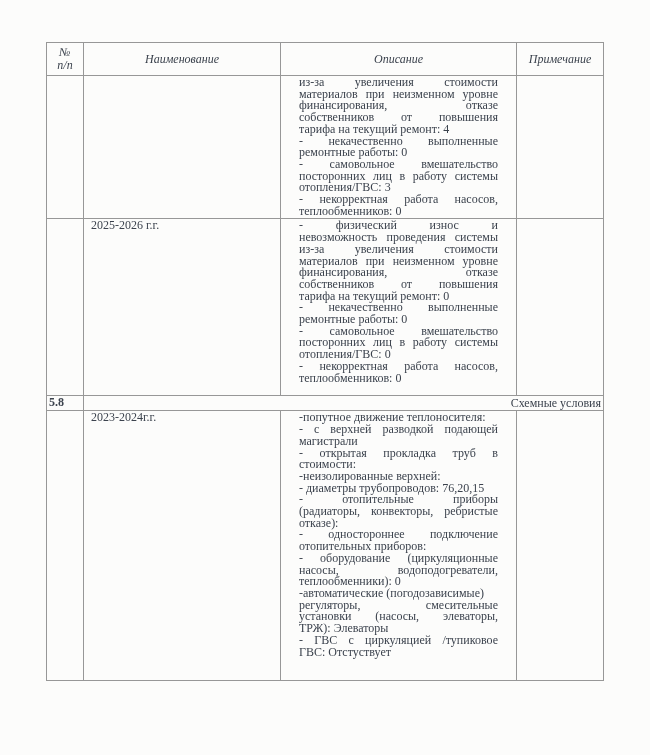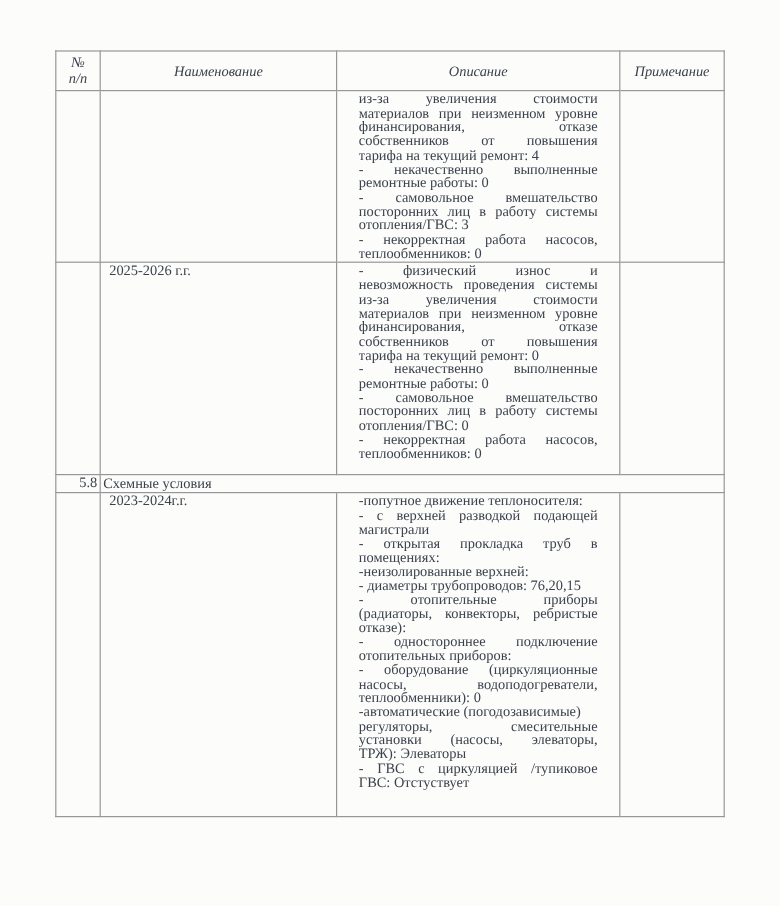--- a/index.html
+++ b/index.html
@@ -38,26 +38,26 @@
     text-align: center;
     vertical-align: middle;
     padding: 1px 2px;
     line-height: 13px;
   }
   tr.row-0 { height: 140px; }
   tr.row-1 { height: 177px; }
   tr.row-2 { height: 15px; }
   tr.row-3 { height: 270px; }
   tr.row-4 { height: 24px; }
-  td.num  { text-align: right; padding: 1px 2px; }
+  td.num  { text-align: left; padding: 1px 2px; font-weight: bold; }
   td.name { padding: 1px 4px 1px 7px; margin-top: 28px; }
   td.desc { padding: 1px 18px; }
   td.note { padding: 1px 3px; }
   td.section-title {
-    text-align: left;
+    text-align: right;
     vertical-align: middle;
     padding: 0 2px;
     line-height: 13px;
   }
   .desc .line { white-space: nowrap; }
   .desc .line.j {
     white-space: normal;
     text-align: justify;
     text-align-last: justify;
   }
@@ -130,21 +130,21 @@
           <td colspan="3" class="section-title">Схемные условия</td>
         </tr>
         <tr class="row-3">
           <td class="num"></td>
           <td class="name">2023-2024г.г.</td>
           <td class="desc">
             <div class="line">-попутное движение теплоносителя:</div>
             <div class="line j">- с верхней разводкой подающей</div>
             <div class="line">магистрали</div>
             <div class="line j">- открытая прокладка труб в</div>
-            <div class="line">помещениях:</div>
+            <div class="line">стоимости:</div>
             <div class="line">-неизолированные верхней:</div>
             <div class="line">- диаметры трубопроводов: 76,20,15</div>
             <div class="line j">- отопительные приборы</div>
             <div class="line j">(радиаторы, конвекторы, ребристые</div>
             <div class="line">отказе):</div>
             <div class="line j">- одностороннее подключение</div>
             <div class="line">отопительных приборов:</div>
             <div class="line j">- оборудование (циркуляционные</div>
             <div class="line j">насосы, водоподогреватели,</div>
             <div class="line">теплообменники): 0</div>

